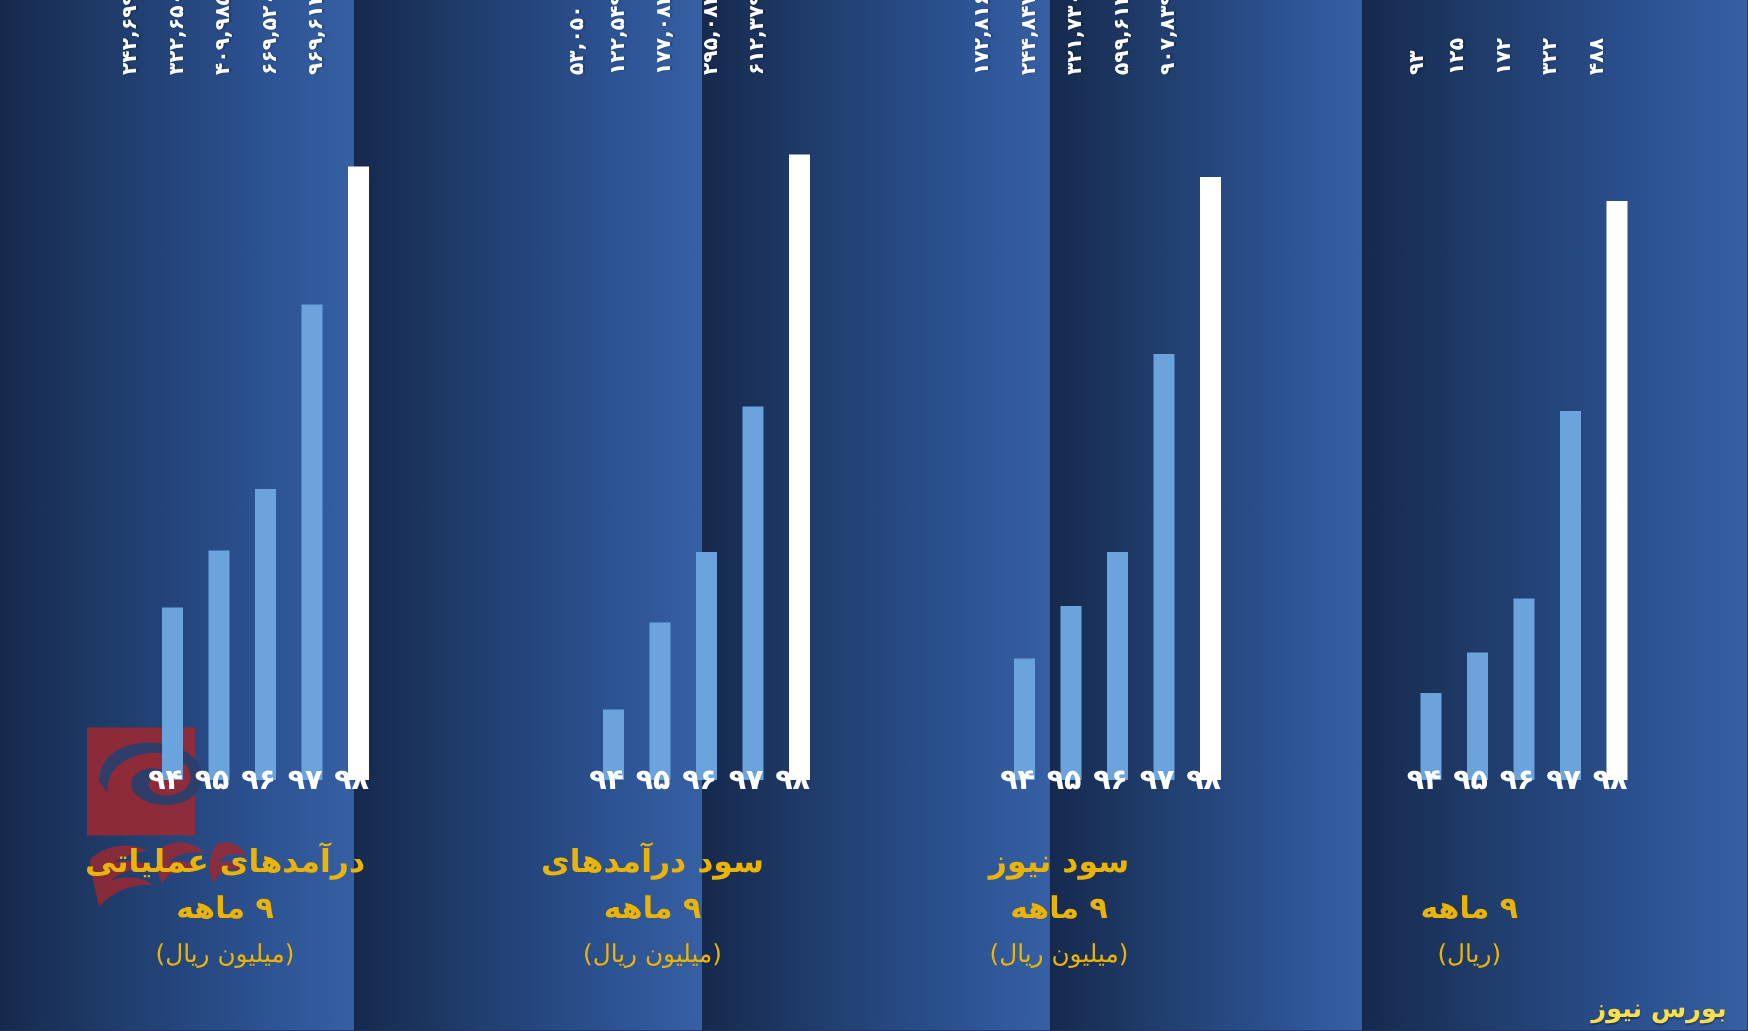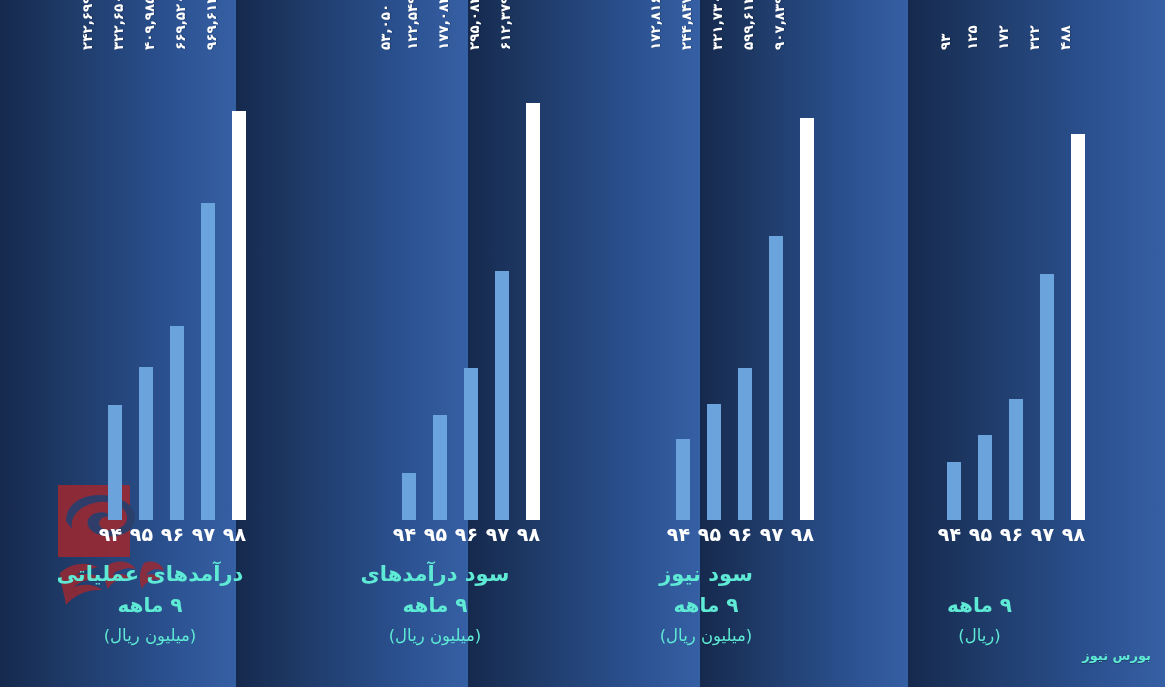--- a/index.html
+++ b/index.html
@@ -85,21 +85,21 @@
     font-weight:600;
     letter-spacing:.3px;
     transform-origin:left bottom;
     transform:translateX(-50%) rotate(-90deg) translate(10px,7px);
     text-shadow:0 1px 1px rgba(0,0,0,.25);
   }
 
   
   .ticks{
     position:absolute;
-    bottom:141px;
+    bottom:155px;
     height:24px;
     display:flex;
     flex-direction:row-reverse;
     align-items:center;
     gap:17px;
     justify-content:flex-end;
   }
   .chart.c1 .ticks{right:54px;}
   .chart.c2 .ticks{right:30px;}
   .chart.c3 .ticks{right:28px;}
@@ -112,40 +112,40 @@
     font-weight:600;
     white-space:nowrap;
   }
 
   
   .caption{
     position:absolute;
     bottom:38px;
     left:0;right:0;
     text-align:center;
-    color:#5eead4;
+    color:#eab308;
     line-height:1.55;
   }
   .cap-title{font-size:21px;font-weight:700;}
   .cap-period{font-size:20px;font-weight:700;}
   .cap-unit{font-size:16.5px;font-weight:400;margin-top:2px;}
 
   
   #logo-watermark{
     position:absolute;
     left:52px;bottom:60px;
     width:130px;height:150px;
     z-index:2;
     opacity:.95;
   }
   #brand-footer{
     position:absolute;
-    right:14px;bottom:24px;
-    color:#5eead4;
-    font-size:13px;
+    right:14px;bottom:4px;
+    color:#fde047;
+    font-size:17px;
     font-weight:700;
     z-index:5;
     text-shadow:0 1px 1px rgba(0,0,0,.3);
   }
 </style>
 </head>
 <body>
 
 <div id="bg-layer">
   <div class="bg-panel p1"></div>

